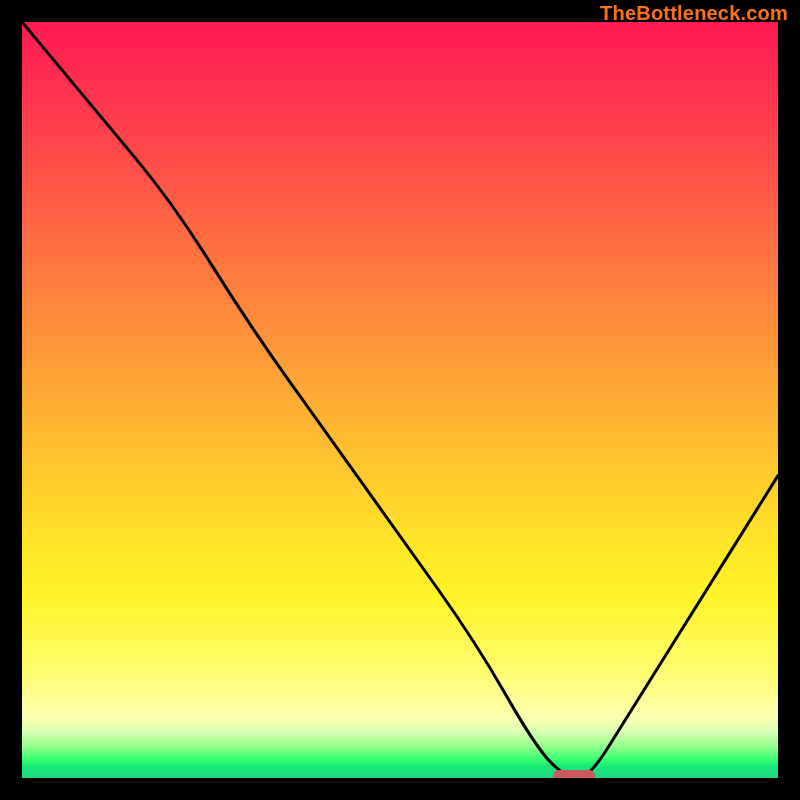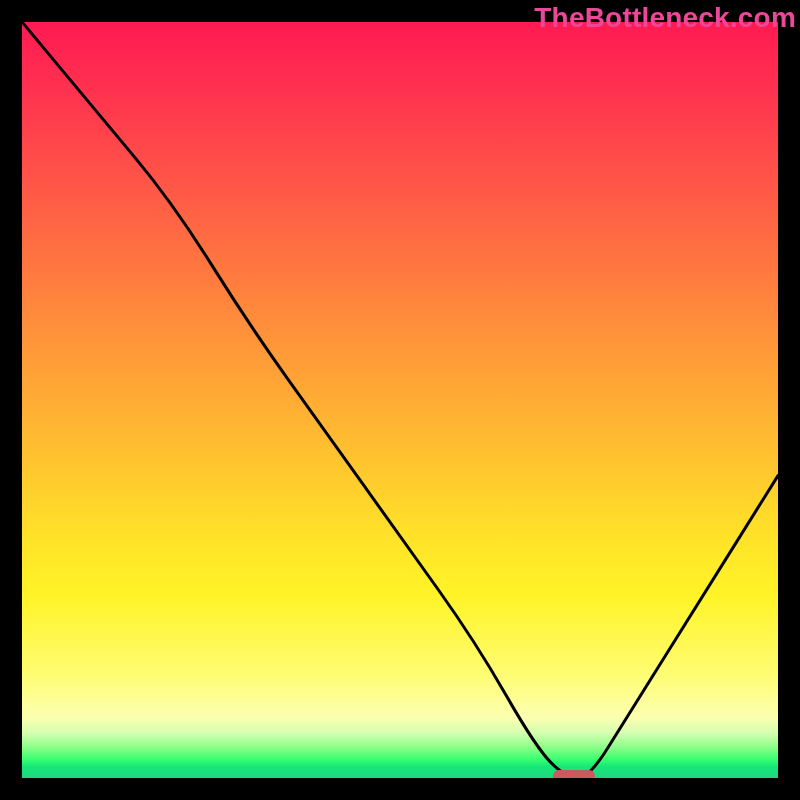--- a/index.html
+++ b/index.html
@@ -59,24 +59,24 @@
   .marker {
     position: absolute;
     width: 42px;
     height: 12px;
     background: #c95a5f;
     border-radius: 6px;
   }
   .watermark {
     position: absolute;
     top: 2px;
-    right: 4px;
-    color: #ec4899;
+    right: 12px;
+    color: #f97316;
     font-family: Arial, Helvetica, sans-serif;
-    font-size: 28px;
+    font-size: 20px;
     font-weight: 600;
     letter-spacing: 0.2px;
     user-select: none;
   }
 </style>
 </head>
 <body>
 
 <div class="chart-container">
 

